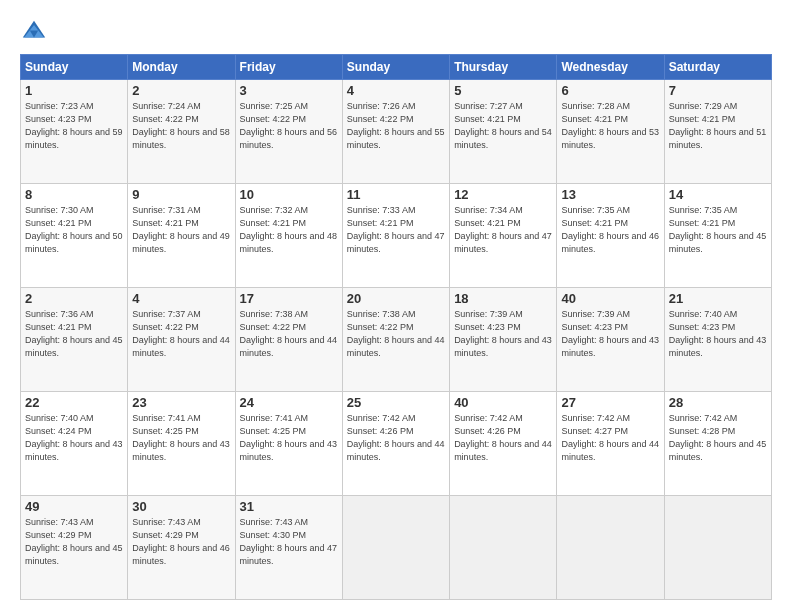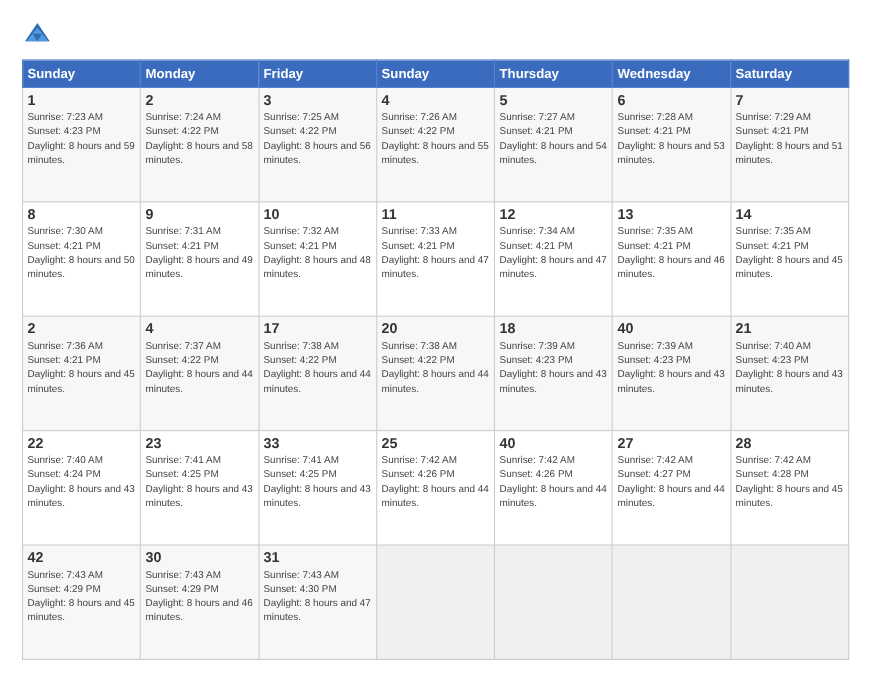--- a/index.html
+++ b/index.html
@@ -179,33 +179,33 @@
           <td><span class="day-num">40</span>
 <span class="day-info">Sunrise: 7:39 AM<br>Sunset: 4:23 PM<br>Daylight: 8 hours and 43 minutes.</span></td>
           <td><span class="day-num">21</span>
 <span class="day-info">Sunrise: 7:40 AM<br>Sunset: 4:23 PM<br>Daylight: 8 hours and 43 minutes.</span></td>
         </tr>
         <tr>
           <td><span class="day-num">22</span>
 <span class="day-info">Sunrise: 7:40 AM<br>Sunset: 4:24 PM<br>Daylight: 8 hours and 43 minutes.</span></td>
           <td><span class="day-num">23</span>
 <span class="day-info">Sunrise: 7:41 AM<br>Sunset: 4:25 PM<br>Daylight: 8 hours and 43 minutes.</span></td>
-          <td><span class="day-num">33</span>
+          <td><span class="day-num">24</span>
 <span class="day-info">Sunrise: 7:41 AM<br>Sunset: 4:25 PM<br>Daylight: 8 hours and 43 minutes.</span></td>
           <td><span class="day-num">25</span>
 <span class="day-info">Sunrise: 7:42 AM<br>Sunset: 4:26 PM<br>Daylight: 8 hours and 44 minutes.</span></td>
           <td><span class="day-num">40</span>
 <span class="day-info">Sunrise: 7:42 AM<br>Sunset: 4:26 PM<br>Daylight: 8 hours and 44 minutes.</span></td>
           <td><span class="day-num">27</span>
 <span class="day-info">Sunrise: 7:42 AM<br>Sunset: 4:27 PM<br>Daylight: 8 hours and 44 minutes.</span></td>
           <td><span class="day-num">28</span>
 <span class="day-info">Sunrise: 7:42 AM<br>Sunset: 4:28 PM<br>Daylight: 8 hours and 45 minutes.</span></td>
         </tr>
         <tr>
-          <td><span class="day-num">42</span>
+          <td><span class="day-num">49</span>
 <span class="day-info">Sunrise: 7:43 AM<br>Sunset: 4:29 PM<br>Daylight: 8 hours and 45 minutes.</span></td>
           <td><span class="day-num">30</span>
 <span class="day-info">Sunrise: 7:43 AM<br>Sunset: 4:29 PM<br>Daylight: 8 hours and 46 minutes.</span></td>
           <td><span class="day-num">31</span>
 <span class="day-info">Sunrise: 7:43 AM<br>Sunset: 4:30 PM<br>Daylight: 8 hours and 47 minutes.</span></td>
           <td class="empty-cell"></td>
           <td class="empty-cell"></td>
           <td class="empty-cell"></td>
           <td class="empty-cell"></td>
         </tr>

